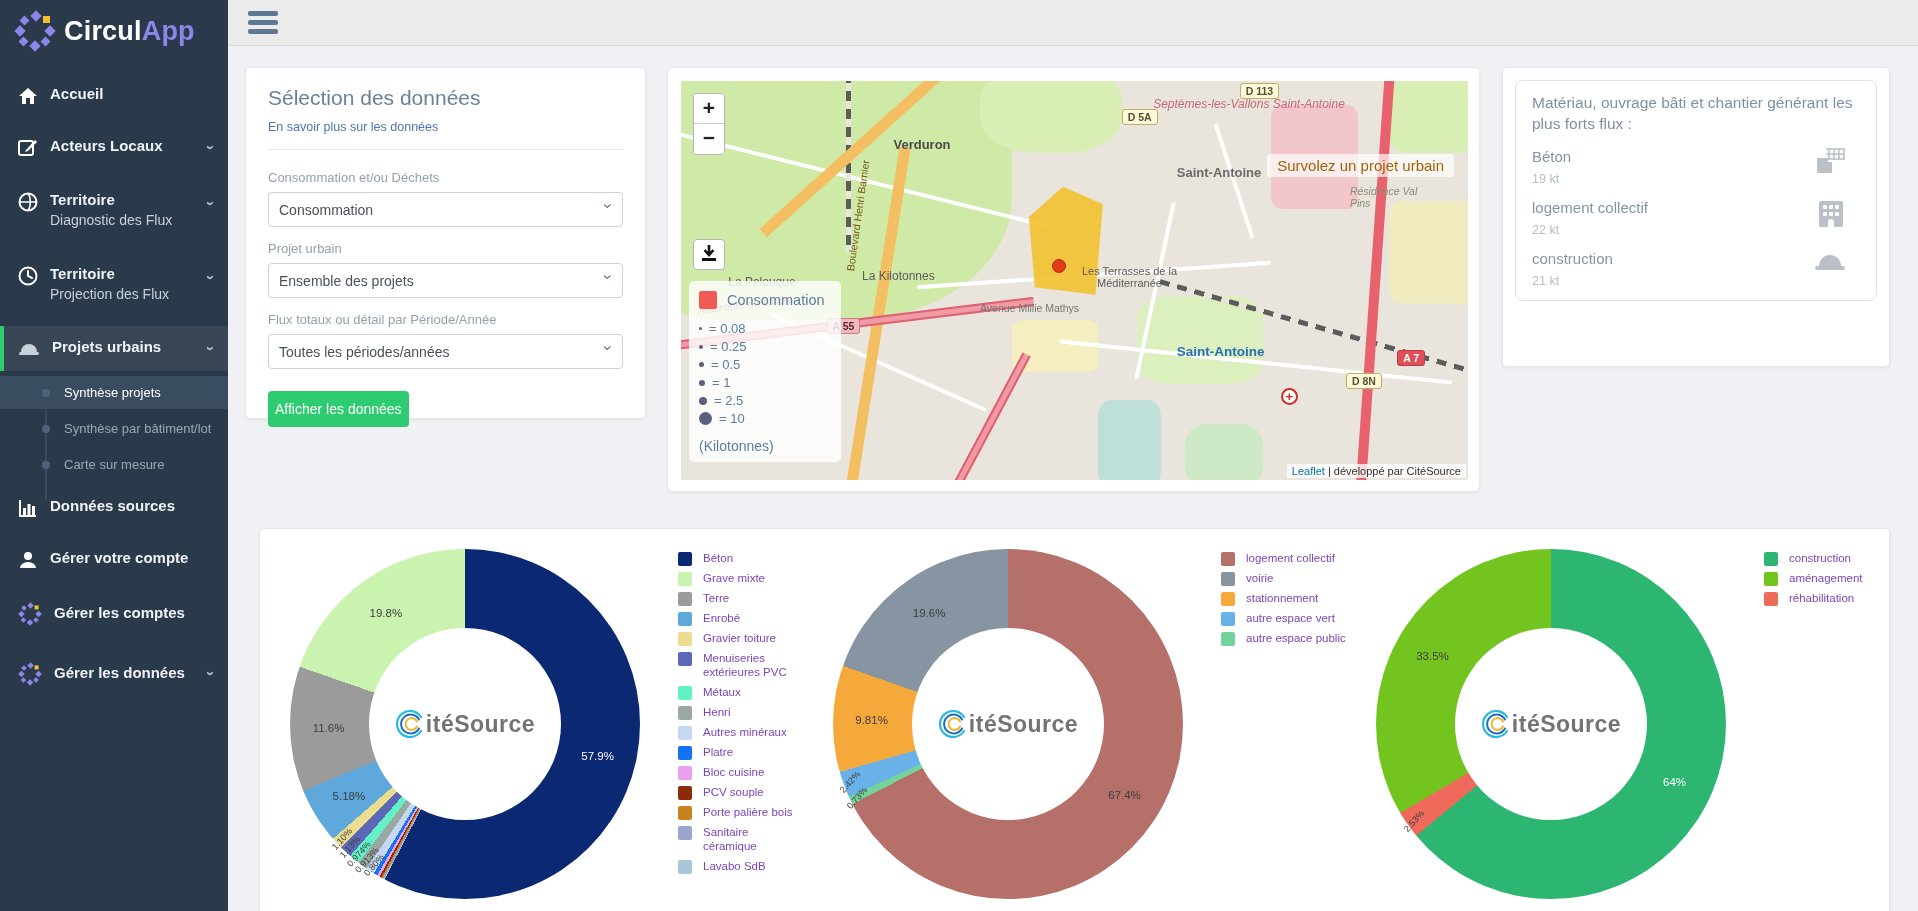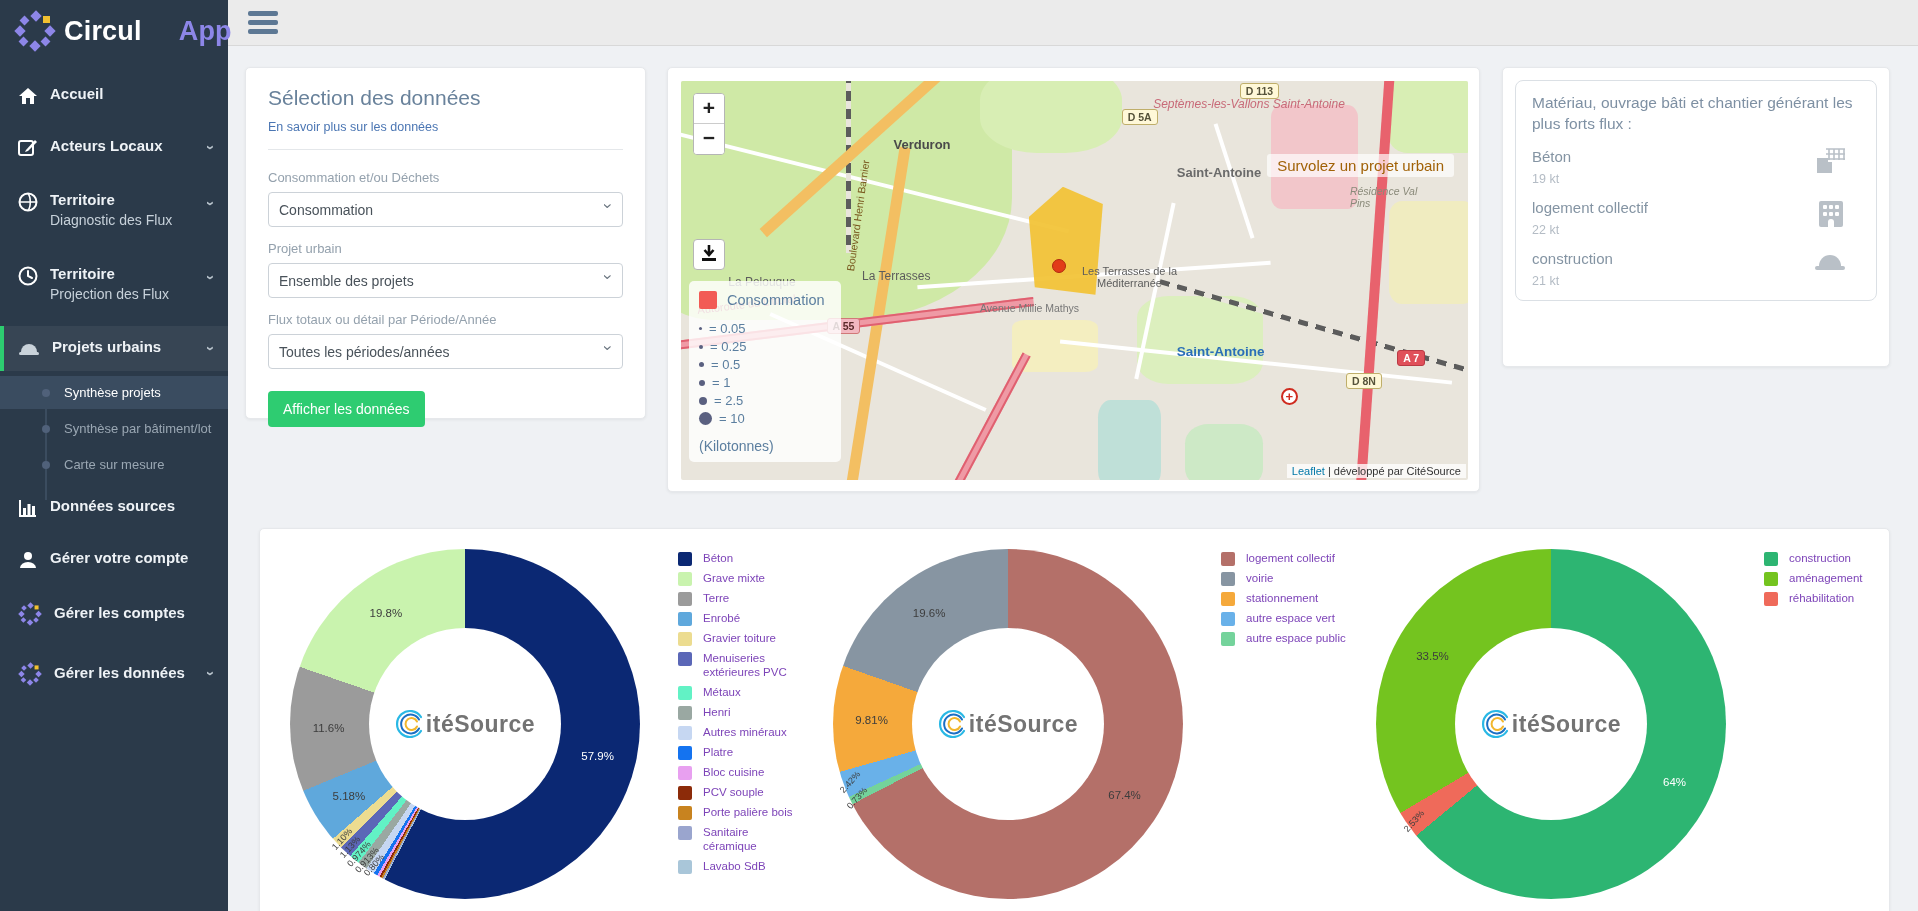--- a/index.html
+++ b/index.html
@@ -3,21 +3,21 @@
 <meta charset="utf-8">
 <style>
   * { margin:0; padding:0; box-sizing:border-box; }
   html,body { width:1918px; height:911px; overflow:hidden; background:#eff1f4;
     font-family:"Liberation Sans", sans-serif; }
 
   
   .sidebar { position:absolute; left:0; top:0; width:228px; height:911px; background:#2b3a4a; z-index:30; }
   .logo { position:absolute; top:10px; left:14px; display:flex; align-items:center; gap:8px; }
   .logo-text { font-size:27px; font-weight:bold; color:#fff; letter-spacing:.2px; }
-  .logo-text .p2 { color:#8d86e8;margin-left:37px; }
+  .logo-text .p2 { color:#8d86e8; }
   .side-item { position:absolute; left:0; width:228px; padding:9px 14px 9px 18px; color:#eef2f6;
     font-size:15px; font-weight:bold; cursor:pointer; display:flex; align-items:flex-start; gap:12px; }
   .side-item svg { flex:0 0 auto; margin-top:1px; }
   .side-item .lbl { line-height:1.25; }
   .side-item .sub { display:block; font-weight:normal; color:#c7d1da; font-size:14px; margin-top:2px; }
   .chev { position:absolute; right:14px; top:50%; margin-top:-9px; color:#b9c4cd; font-size:15px;
     transform:rotate(90deg); font-weight:bold; }
   .side-item.two .chev { top:22px; }
   .side-item.active-main { background:rgba(255,255,255,.06); border-left:4px solid #2dcc70; padding-left:14px; }
   .submenu-item { position:absolute; left:0; width:228px; padding:9px 10px 9px 64px; font-size:13px;
@@ -45,21 +45,21 @@
   .sel-link { display:inline-block; margin-top:10px; font-size:12.5px; color:#4b76b3; text-decoration:none; cursor:pointer; }
   .sel-hr { border:none; border-top:1px solid #e4e7ea; margin:14px 0 20px; }
   .fld-label { font-size:13px; color:#94a1ad; margin:14px 0 7px; }
   .sel { position:relative; }
   .sel select { width:100%; height:35px; border:1px solid #ccd2d8; border-radius:4px; background:#fff;
     font-size:14px; color:#49525a; padding:0 30px 0 10px; appearance:none; -webkit-appearance:none; cursor:pointer;
     font-family:"Liberation Sans", sans-serif; }
   .sel::after { content:"›"; position:absolute; right:13px; top:5px; color:#6b7680; font-size:16px;
     transform:rotate(90deg); pointer-events:none; }
   .btn-green { margin-top:22px; background:#2ecc71; color:#fff; border:none; border-radius:4px;
-    padding:10px 15px; font-size:14px; cursor:pointer; font-family:"Liberation Sans", sans-serif; }
+    padding:10px 7px; font-size:14px; cursor:pointer; font-family:"Liberation Sans", sans-serif; }
 
   
   .map { position:relative; width:787px; height:399px; background:#e9e5dc; overflow:hidden; border-radius:2px; }
   .patch { position:absolute; }
   .road { position:absolute; }
   .rail { position:absolute; background:repeating-linear-gradient(90deg,#5c5c5c 0 10px,#e9e5dc 10px 18px); }
   .rail.v { background:repeating-linear-gradient(180deg,#5c5c5c 0 10px,#e9e5dc 10px 18px); }
   .map-label { position:absolute; font-size:12px; color:#5c5c5c; white-space:nowrap; }
   .badge { position:absolute; font-size:10.5px; font-weight:bold; padding:1px 5px; border-radius:3px; white-space:nowrap; }
   .badge.d { background:#fff8d8; border:1px solid #bfae6a; color:#56523a; }
@@ -309,21 +309,21 @@
 
     <div class="proj-poly"></div>
     <div class="proj-dot"></div>
     <div class="plus-marker">+</div>
 
     <span class="map-label" style="left:27%;top:14%;font-weight:bold;color:#4a4a4a;font-size:13px;">Verduron</span>
     <span class="map-label" style="left:63%;top:21%;color:#6a6a6a;font-weight:bold;font-size:13px;">Saint-Antoine</span>
     <span class="map-label" style="left:63%;top:66%;color:#2a6fb8;font-weight:bold;font-size:13.5px;">Saint-Antoine</span>
     <span class="map-label" style="left:60%;top:4%;color:#c86a78;font-style:italic;">Septèmes-les-Vallons Saint-Antoine</span>
     <span class="map-label" style="left:6%;top:37%;margin-top:46px;">La Pelouque</span>
-    <span class="map-label" style="left:23%;top:47%;">La Terrasses</span>
+    <span class="map-label" style="left:23%;top:47%;">La Kilotonnes</span>
     <span class="map-label" style="left:50%;top:46%;width:110px;white-space:normal;text-align:center;font-size:11px;">Les Terrasses de la Méditerranée</span>
     <span class="map-label" style="left:38%;top:55.5%;font-size:10.5px;color:#777;">Avenue Millie Mathys</span>
     <span class="map-label" style="left:21.5%;top:46%;font-size:10.5px;color:#7a5a20;transform:rotate(-82deg);transform-origin:left;">Boulevard Henri Barnier</span>
     <span class="map-label" style="left:2%;top:54.5%;font-size:11px;color:#b05060;transform:rotate(-7deg);">Autoroute du Littoral</span>
     <span class="map-label" style="left:85%;top:26%;font-size:10.5px;color:#8a8a7a;font-style:italic;width:70px;white-space:normal;">Résidence Val Pins</span>
 
     <span class="badge d" style="left:71%;top:0.5%;">D 113</span>
     <span class="badge d" style="left:56%;top:7%;">D 5A</span>
     <span class="badge a55" style="left:18.5%;top:59.5%;">A 55</span>
     <span class="badge d" style="left:84.5%;top:66%;margin-top:29px;">D 8N</span>
@@ -341,21 +341,21 @@
     </div>
     <div class="map-hint">Survolez un projet urbain</div>
     <div class="map-legend">
       <div class="head">
         <span class="swatch" style="background: rgb(242, 91, 85);"></span>
         <span>Consommation</span>
       </div>
       <ul class="size-list">
           <li>
             <span class="dot" style="width: 3px; height: 3px;"></span>
-            <span>= 0.05</span>
+            <span>= 0.08</span>
           </li>
           <li>
             <span class="dot" style="width: 4px; height: 4px;"></span>
             <span>= 0.25</span>
           </li>
           <li>
             <span class="dot" style="width: 5px; height: 5px;"></span>
             <span>= 0.5</span>
           </li>
           <li>

